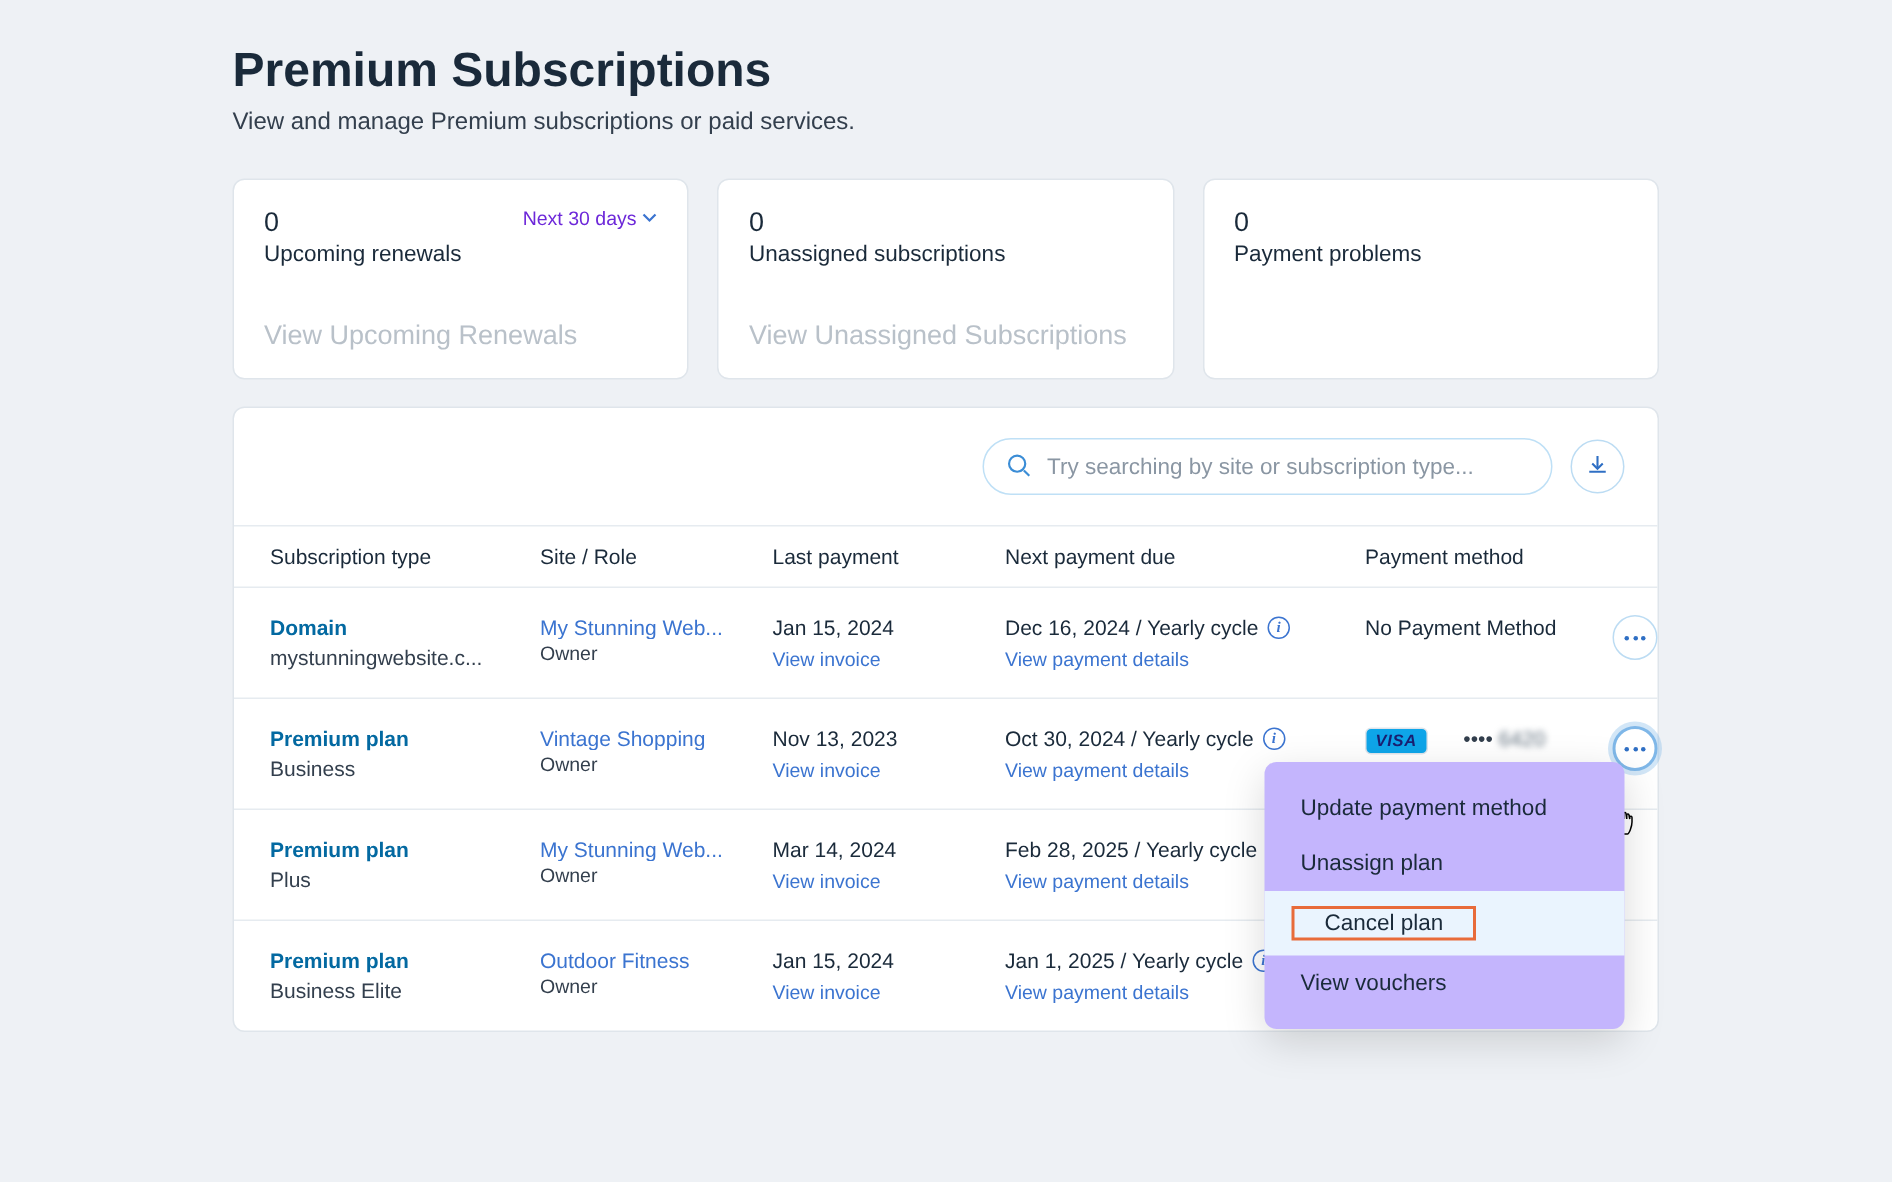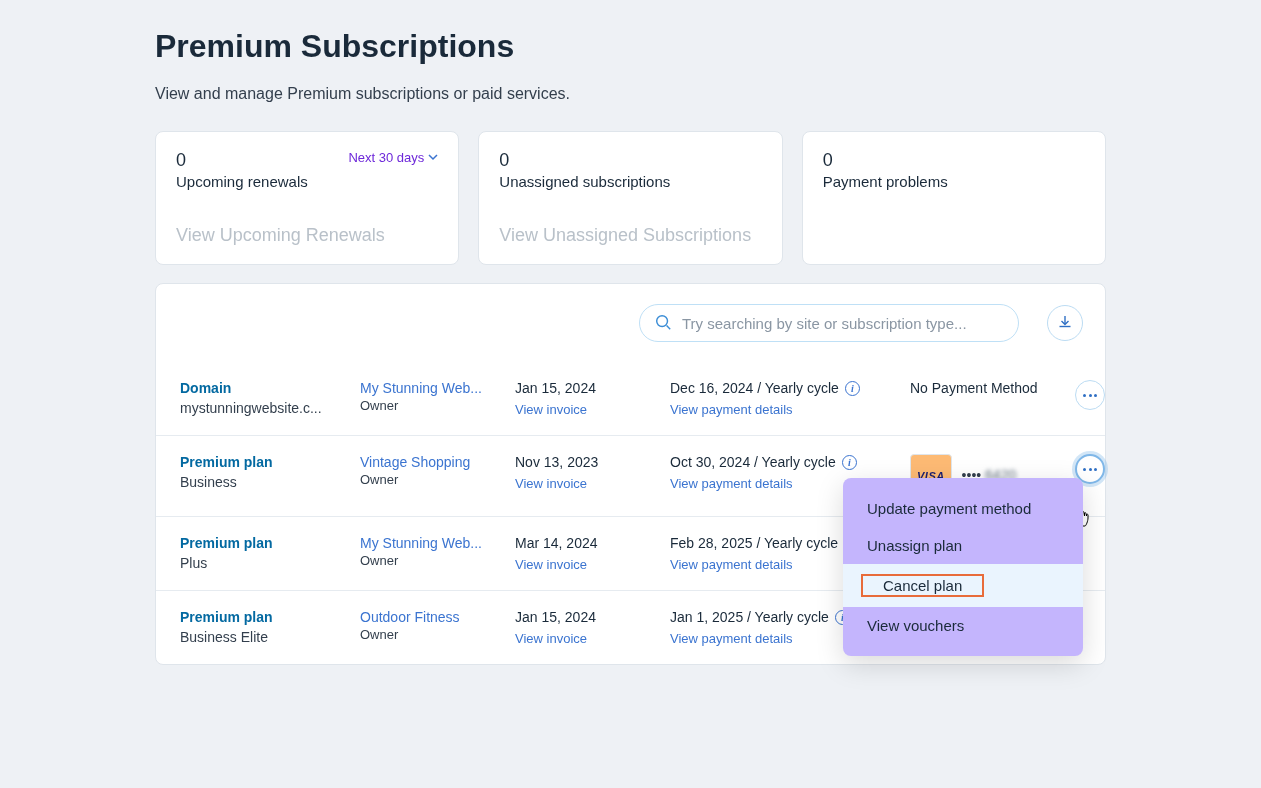--- a/index.html
+++ b/index.html
@@ -10,21 +10,21 @@
     font-size: 14px;
   }
   .page {
     padding: 28px 155px 60px 155px;
     max-width: 1261px;
   }
   h1.page-title {
     font-size: 32px;
     font-weight: 700;
     color: #1a2a3a;
-    margin-bottom: 20px;
+    margin-bottom: 8px;
   }
   .page-subtitle {
     font-size: 16px;
     color: #333f4d;
     margin-bottom: 28px;
   }
   .cards {
     display: flex;
     gap: 19px;
     margin-bottom: 18px;
@@ -73,21 +73,21 @@
     background: #fff;
     border: 1px solid #dfe5eb;
     border-radius: 8px;
     overflow: visible;
   }
   .toolbar {
     display: flex;
     justify-content: flex-end;
     align-items: center;
     padding: 20px 22px;
-    gap: 28px;
+    gap: 12px;
   }
   .search {
     width: 380px;
     height: 38px;
     border: 1px solid #bfe0f6;
     border-radius: 20px;
     display: flex;
     align-items: center;
     padding: 0 14px;
     gap: 10px;
@@ -168,29 +168,29 @@
     color: #3b74d0;
     font-weight: 600;
     font-family: Georgia, serif;
     font-style: italic;
   }
 
   .pay-method { font-size: 14px; color: #1a2a3a; }
   .visa-badge {
     border: 1px solid #dfe5eb;
     border-radius: 4px;
-    padding: 15px 6px;
+    padding: 2px 6px;
     font-size: 11px;
     font-weight: 700;
     color: #1a1f71;
     letter-spacing: 0.5px;
     font-style: italic;
-    margin-right: 6px;
+    margin-right: 20px;
     display: inline-block;
-    background: #fdba74;
+    background: #0ea5e9;
   }
   .masked { color: #61707e; filter: blur(2px); }
   .masked-dots { color: #333f4d; }
 
   .more-btn {
     width: 30px; height: 30px;
     border: 1px solid #bcdcf3;
     border-radius: 50%;
     display: flex;
     align-items: center;
@@ -309,20 +309,28 @@
         <span>
           <svg viewBox="0 0 16 16" fill="none" stroke="#2f6fc4" stroke-width="1.4">
             <path d="M8 2 L8 10"></path>
             <path d="M4.5 7 L8 10.5 L11.5 7"></path>
             <path d="M2.5 12.5 L13.5 12.5"></path>
           </svg>
         </span>
       </div>
     </div>
 
+    <div class="thead">
+      <div>Subscription type</div>
+      <div>Site / Role</div>
+      <div>Last payment</div>
+      <div>Next payment due</div>
+      <div>Payment method</div>
+      <div></div>
+    </div>
 
     <div class="row">
       <div>
         <div class="sub-type">Domain</div>
         <div class="sub-subtype">mystunningwebsite.c...</div>
       </div>
       <div>
         <span class="site-link">My Stunning Web...</span>
         <div class="role">Owner</div>
       </div>

